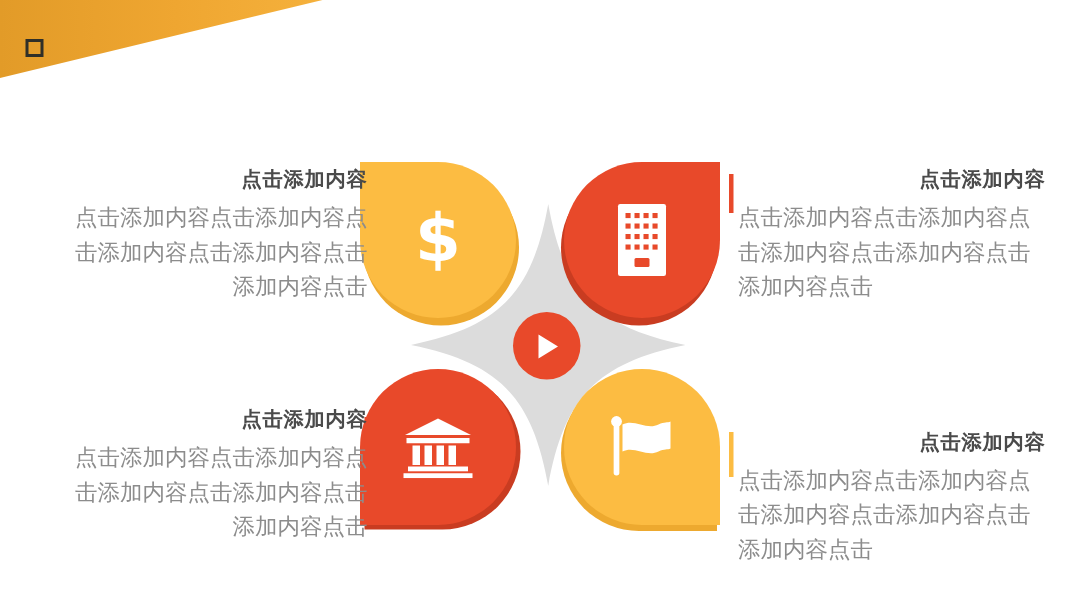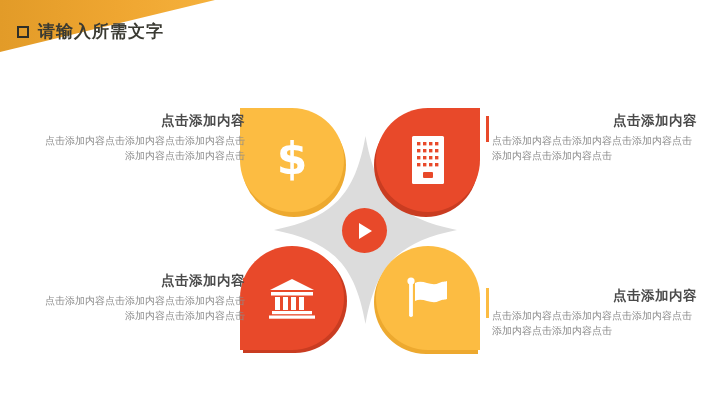--- a/index.html
+++ b/index.html
@@ -143,25 +143,24 @@
     font-size: 13.5px;
     font-weight: bold;
     color: #4a4a4a;
     line-height: 1.3;
     margin: 0 0 4px 0;
     letter-spacing: 0.5px;
     white-space: nowrap;
     text-align: right;
   }
   .tb-body {
-    font-size: 10px;
+    font-size: 15px;
     color: #8c8c8c;
     line-height: 1.55;
     margin: 0;
-    font-family: Liberation Mono, monospace;
   }
 
   #tb-tl { left: 40px;  top: 112px; }
   #tb-tr { left: 492px; top: 112px; }
   #tb-bl { left: 40px;  top: 272px; }
   #tb-br { left: 492px; top: 287px; }
 
   
   .accent-bar { position: absolute; width: 3px; }
   #bar-tl { left: 243px; top: 118px; height: 30px; background: #FCBC42; }
@@ -177,21 +176,20 @@
     <defs>
       <linearGradient id="gradOrange" x1="0" y1="0" x2="1" y2="0">
         <stop offset="0%" stop-color="#E29B28"></stop>
         <stop offset="55%" stop-color="#EFA631"></stop>
         <stop offset="100%" stop-color="#F5B13C"></stop>
       </linearGradient>
     </defs>
     <polygon points="0,0 215,0 0,52" fill="url(#gradOrange)"></polygon>
   </svg>
   <div id="header-bullet"></div>
-  <div id="header-title">请输入所需文字</div>
 </div>
 
 <div id="diagram">
 
   <svg id="star-bg" viewBox="0 0 255 260">
     <path d="M127.5 36
              C 138 95, 160 118, 219 130
              C 160 142, 138 165, 127.5 224
              C 117 165, 95 142, 36 130
              C 95 118, 117 95, 127.5 36 Z" fill="#DCDCDC"></path>

